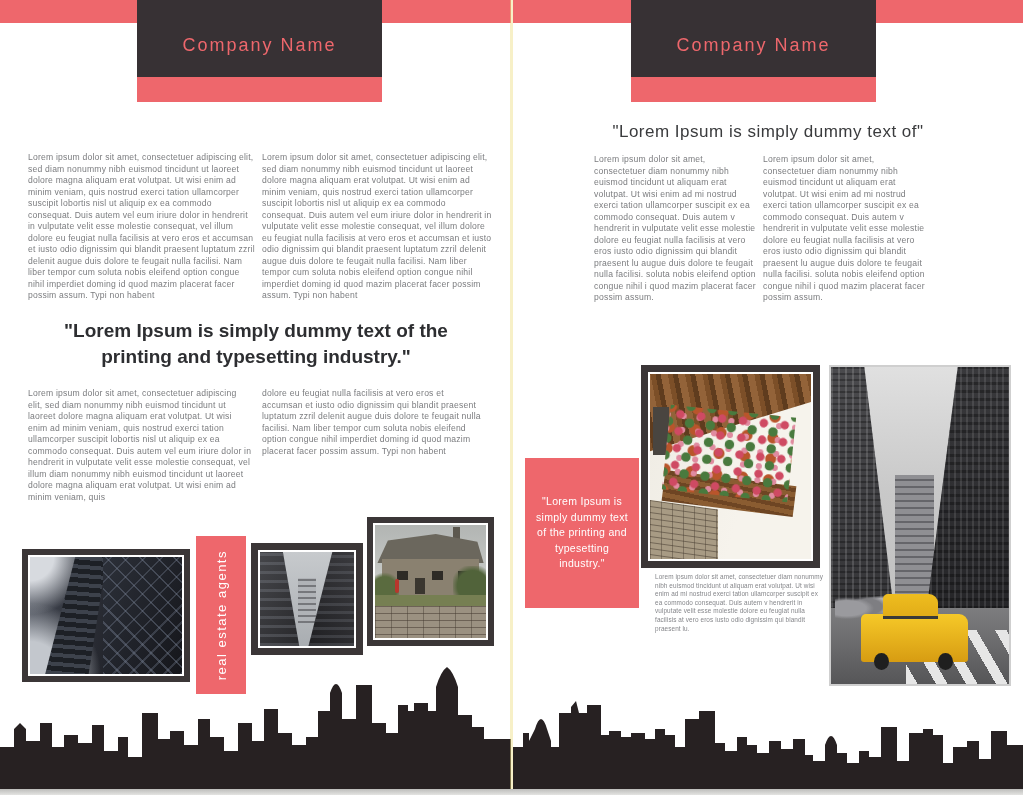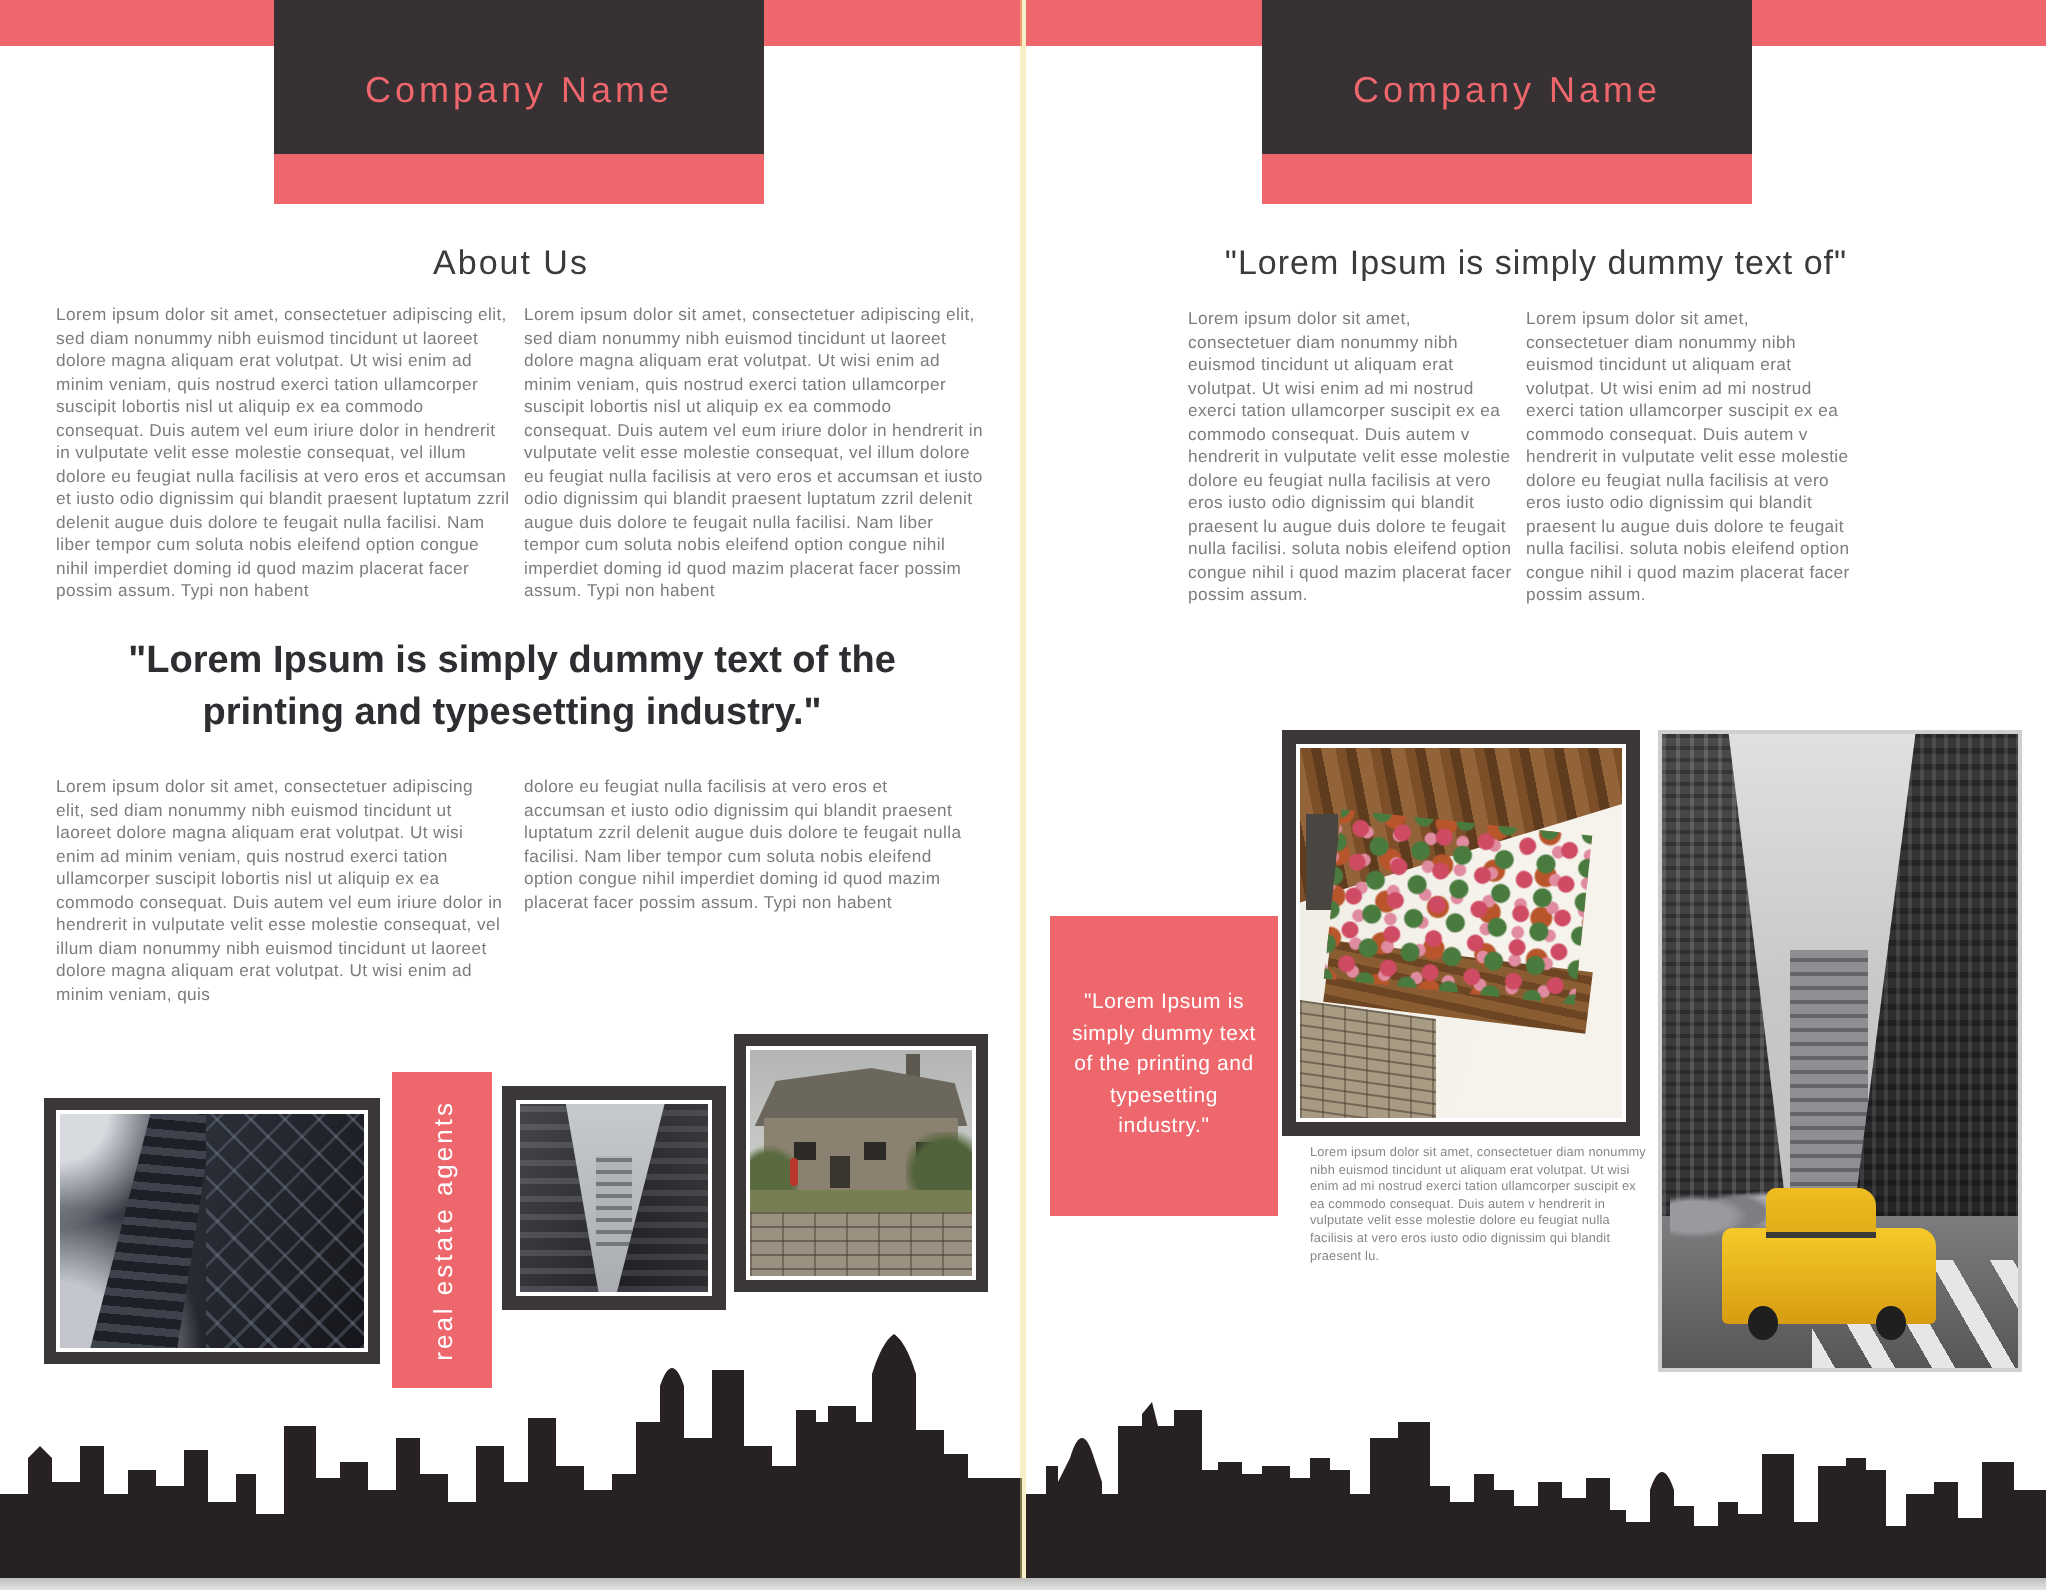--- a/index.html
+++ b/index.html
@@ -155,21 +155,20 @@
 
 <div class="spread">
 
   <div class="page page-left">
     <div class="topbar"></div>
     <div class="header-box" style="left:137px;">
       <span class="company">Company Name</span>
     </div>
     <div class="header-strip" style="left:137px;"></div>
 
-    <div class="about-title">About Us</div>
 
     <div class="bodycol lp-c1a">Lorem ipsum dolor sit amet, consectetuer adipiscing elit, sed diam nonummy nibh euismod tincidunt ut laoreet dolore magna aliquam erat volutpat. Ut wisi enim ad minim veniam, quis nostrud exerci tation ullamcorper suscipit lobortis nisl ut aliquip ex ea commodo consequat. Duis autem vel eum iriure dolor in hendrerit in vulputate velit esse molestie consequat, vel illum dolore eu feugiat nulla facilisis at vero eros et accumsan et iusto odio dignissim qui blandit praesent luptatum zzril delenit augue duis dolore te feugait nulla facilisi. Nam liber tempor cum soluta nobis eleifend option congue nihil imperdiet doming id quod mazim placerat facer possim assum. Typi non habent</div>
     <div class="bodycol lp-c2a">Lorem ipsum dolor sit amet, consectetuer adipiscing elit, sed diam nonummy nibh euismod tincidunt ut laoreet dolore magna aliquam erat volutpat. Ut wisi enim ad minim veniam, quis nostrud exerci tation ullamcorper suscipit lobortis nisl ut aliquip ex ea commodo consequat. Duis autem vel eum iriure dolor in hendrerit in vulputate velit esse molestie consequat, vel illum dolore eu feugiat nulla facilisis at vero eros et accumsan et iusto odio dignissim qui blandit praesent luptatum zzril delenit augue duis dolore te feugait nulla facilisi. Nam liber tempor cum soluta nobis eleifend option congue nihil imperdiet doming id quod mazim placerat facer possim assum. Typi non habent</div>
 
     <div class="quote-heading">"Lorem Ipsum is simply dummy text of the printing and typesetting industry."</div>
 
     <div class="bodycol lp-c1b">Lorem ipsum dolor sit amet, consectetuer adipiscing elit, sed diam nonummy nibh euismod tincidunt ut laoreet dolore magna aliquam erat volutpat. Ut wisi enim ad minim veniam, quis nostrud exerci tation ullamcorper suscipit lobortis nisl ut aliquip ex ea commodo consequat. Duis autem vel eum iriure dolor in hendrerit in vulputate velit esse molestie consequat, vel illum diam nonummy nibh euismod tincidunt ut laoreet dolore magna aliquam erat volutpat. Ut wisi enim ad minim veniam, quis</div>
     <div class="bodycol lp-c2b">dolore eu feugiat nulla facilisis at vero eros et accumsan et iusto odio dignissim qui blandit praesent luptatum zzril delenit augue duis dolore te feugait nulla facilisi. Nam liber tempor cum soluta nobis eleifend option congue nihil imperdiet doming id quod mazim placerat facer possim assum. Typi non habent</div>
 
     <div class="photo" style="left:22px; top:549px; width:168px; height:133px;">

